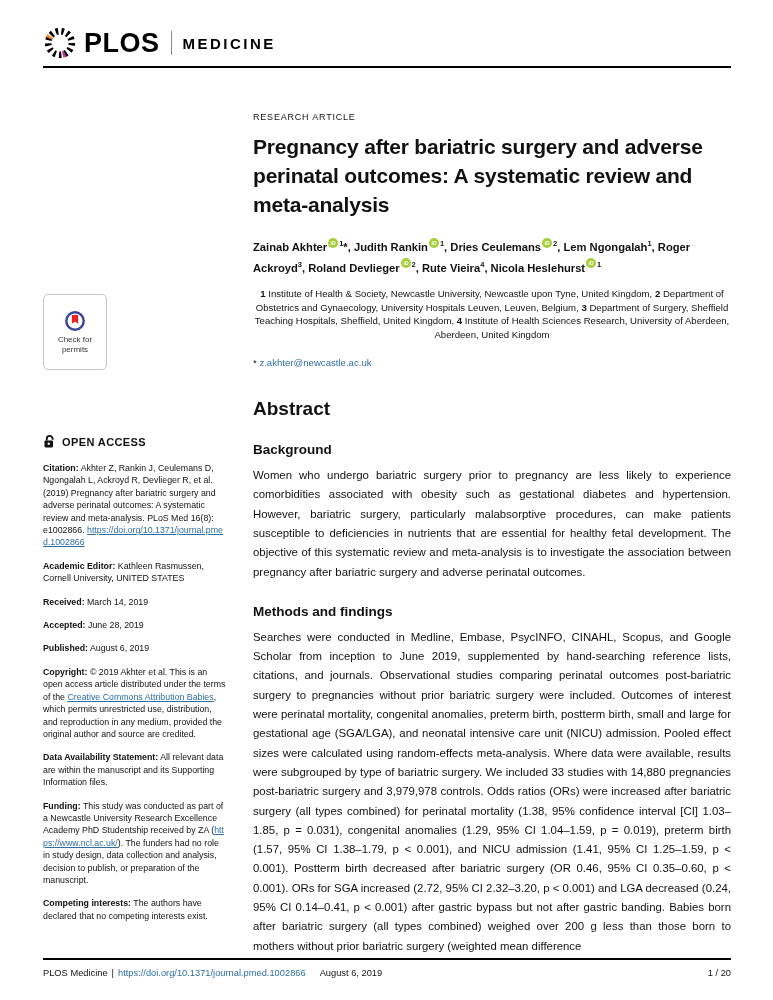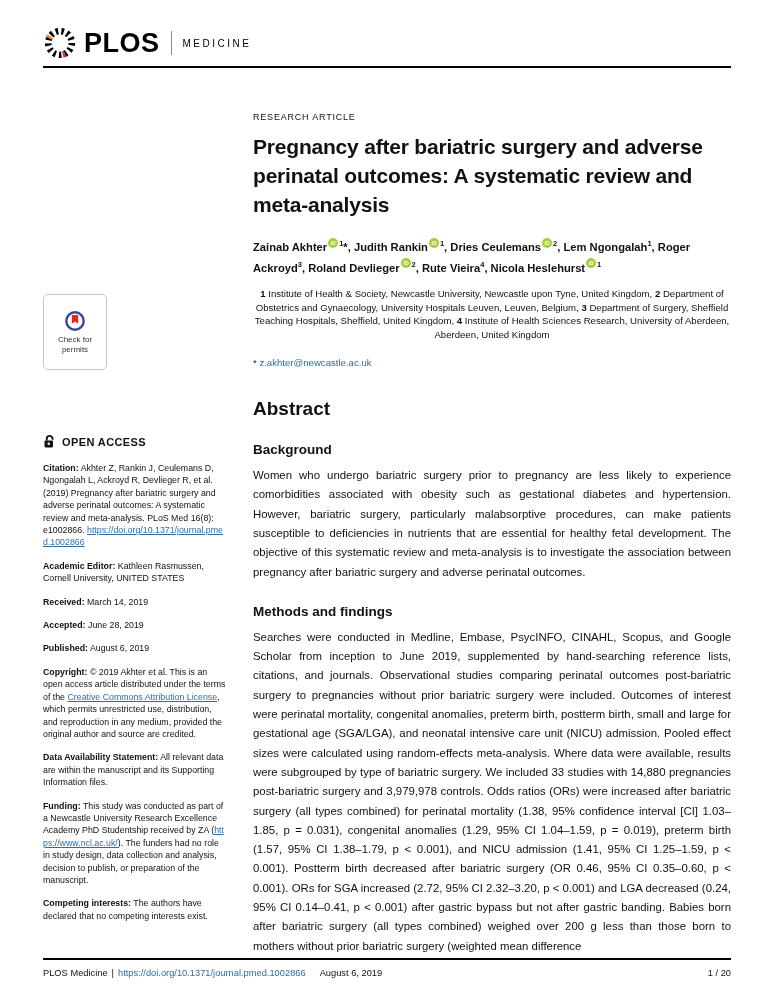--- a/index.html
+++ b/index.html
@@ -13,21 +13,21 @@
   html,body{margin:0;padding:0;background:#ffffff;}
   .page{
     position:relative;width:773px;height:1000px;margin:0 auto;background:#fff;
     font-family:"Liberation Sans",sans-serif;color:var(--ink);overflow:hidden;
   }
   
   .header{position:absolute;left:43px;top:26px;display:flex;align-items:center;}
   .logo-mark{width:34px;height:34px;margin-right:7px;}
   .logo-plos{font-size:27px;font-weight:bold;color:#000;letter-spacing:.5px;}
   .logo-div{width:1px;height:24px;background:#8a8a8a;margin:0 11px;}
-  .logo-journal{font-size:10px;font-weight:normal;letter-spacing:2.5px;color:#000;}
+  .logo-journal{font-size:15px;font-weight:bold;letter-spacing:2.5px;color:#000;}
   .header-rule{position:absolute;left:43px;right:42px;top:66px;height:2px;background:#000;}
   
   .sidebar{position:absolute;left:43px;top:294px;width:184px;}
   .check-badge{
     width:64px;height:76px;border:1px solid #c6c6c6;border-radius:5px;background:#fff;
     display:flex;flex-direction:column;align-items:center;justify-content:center;gap:3px;
     margin-bottom:64px;cursor:pointer;
   }
   .check-badge .cb-label{font-size:8px;line-height:9.5px;color:#333;text-align:center;}
   .open-access{display:flex;align-items:center;gap:6px;font-weight:bold;font-size:11px;
@@ -114,21 +114,21 @@
       <span>June 28, 2019</span>
     </p>
 
     <p class="side-entry">
       <b>Published:</b>
       <span>August 6, 2019</span>
     </p>
 
     <p class="side-entry">
       <b>Copyright:</b>
-      <span>© 2019 Akhter et al. This is an open access article distributed under the terms of the </span><a class="link">Creative Commons Attribution License</a><span>, which permits unrestricted use, distribution, and reproduction in any medium, provided the original author and source are credited.</span>
+      <span>© 2019 Akhter et al. This is an open access article distributed under the terms of the </span><a class="link">Creative Commons Attribution Babies</a><span>, which permits unrestricted use, distribution, and reproduction in any medium, provided the original author and source are credited.</span>
     </p>
 
     <p class="side-entry">
       <b>Data Availability Statement:</b>
       <span>All relevant data are within the manuscript and its Supporting Information files.</span>
     </p>
 
     <p class="side-entry">
       <b>Funding:</b>
       <span>This study was conducted as part of a Newcastle University Research Excellence Academy PhD Studentship received by ZA (</span><a class="link">https://www.ncl.ac.uk/</a><span>). The funders had no role in study design, data collection and analysis, decision to publish, or preparation of the manuscript.</span>

